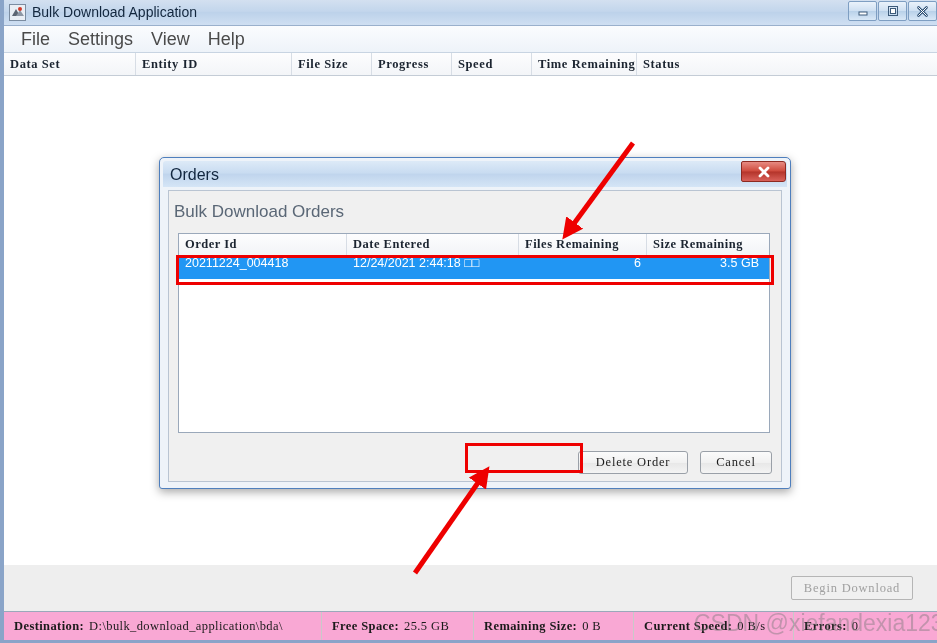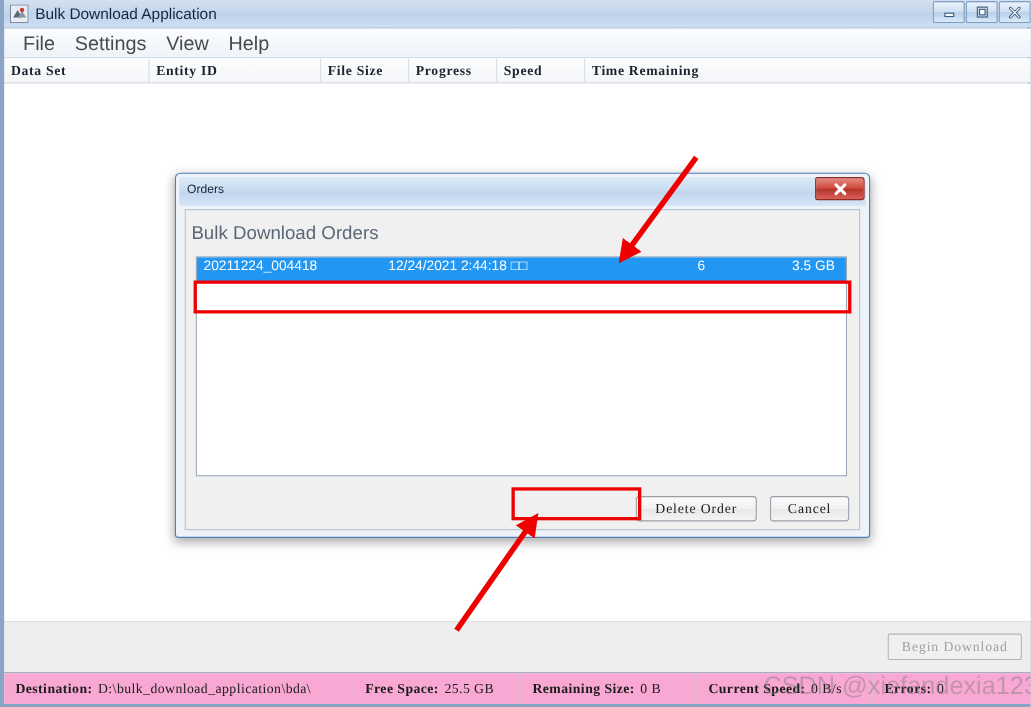--- a/index.html
+++ b/index.html
@@ -130,21 +130,21 @@
     position: absolute;
     left: 0; top: 565px;
     width: 933px;
     height: 47px;
     background: #eeeeee;
     border-bottom: 1px solid #9aa8ba;
     box-sizing: border-box;
   }
   .begin-btn {
     position: absolute;
-    right: 8px; top: 11px;
+    right: 24px; top: 11px;
     width: 122px;
     height: 24px;
     background: #f0f0f0;
     border: 1px solid #b5b5b5;
     border-radius: 2px;
     color: #a0a0a0;
     font-family: "Liberation Serif", serif;
     font-size: 12.5px;
     letter-spacing: 0.8px;
     display: flex;
@@ -195,21 +195,21 @@
   }
   .dlg-titlebar {
     position: relative;
     height: 26px;
     background: linear-gradient(to bottom, #ddeaf7 0%, #c9dcf1 45%, #c0d5ed 52%, #d5e5f6 100%);
     border-radius: 3px 3px 0 0;
   }
   .dlg-title-text {
     position: absolute;
     left: 7px; top: 5px;
-    font-size: 11px;
+    font-size: 16px;
     color: #11263f;
   }
   .dlg-close {
     position: absolute;
     right: 1px; top: 0px;
     width: 45px;
     height: 21px;
     background: linear-gradient(to bottom, #e78b82 0%, #cf4a3d 48%, #b4342a 52%, #d9615a 100%);
     border: 1px solid #8d2a22;
     border-radius: 2px 3px 3px 2px;
@@ -394,20 +394,21 @@
     <div class="menu-item">Help</div>
   </div>
 
   <div class="col-header">
     <div class="col-cell" style="width:132px">Data Set</div>
     <div class="col-cell" style="width:156px">Entity ID</div>
     <div class="col-cell" style="width:80px">File Size</div>
     <div class="col-cell" style="width:80px">Progress</div>
     <div class="col-cell" style="width:80px">Speed</div>
     <div class="col-cell" style="width:105px">Time Remaining</div>
+    <div class="col-cell" style="width:120px">Status</div>
   </div>
 
   <div class="list-area"></div>
 
   <div class="bottom-panel">
     <div class="begin-btn">Begin Download</div>
   </div>
 
   <div class="statusbar">
     <div class="status-cell" style="width:318px">
@@ -441,20 +442,26 @@
           <path d="M3 3 L11 11 M11 3 L3 11" stroke="#ffffff" stroke-width="2.8" stroke-linecap="round" fill="none"></path>
         </svg>
       </div>
     </div>
 
     <div class="dlg-body"></div>
 
     <div class="dlg-heading">Bulk Download Orders</div>
 
     <div class="orders-grid">
+      <div class="grid-head">
+        <div class="gh" style="width:168px">Order Id</div>
+        <div class="gh" style="width:172px">Date Entered</div>
+        <div class="gh" style="width:128px">Files Remaining</div>
+        <div class="gh" style="width:122px">Size Remaining</div>
+      </div>
       <div class="grid-row">
         <div class="gc" style="width:168px">20211224_004418</div>
         <div class="gc" style="width:172px">12/24/2021 2:44:18 □□</div>
         <div class="gc ta-right" style="width:128px">6</div>
         <div class="gc ta-right" style="width:118px">3.5 GB</div>
       </div>
     </div>
 
     <div class="dlg-buttons">
       <div class="dlg-btn">Delete Order</div>

